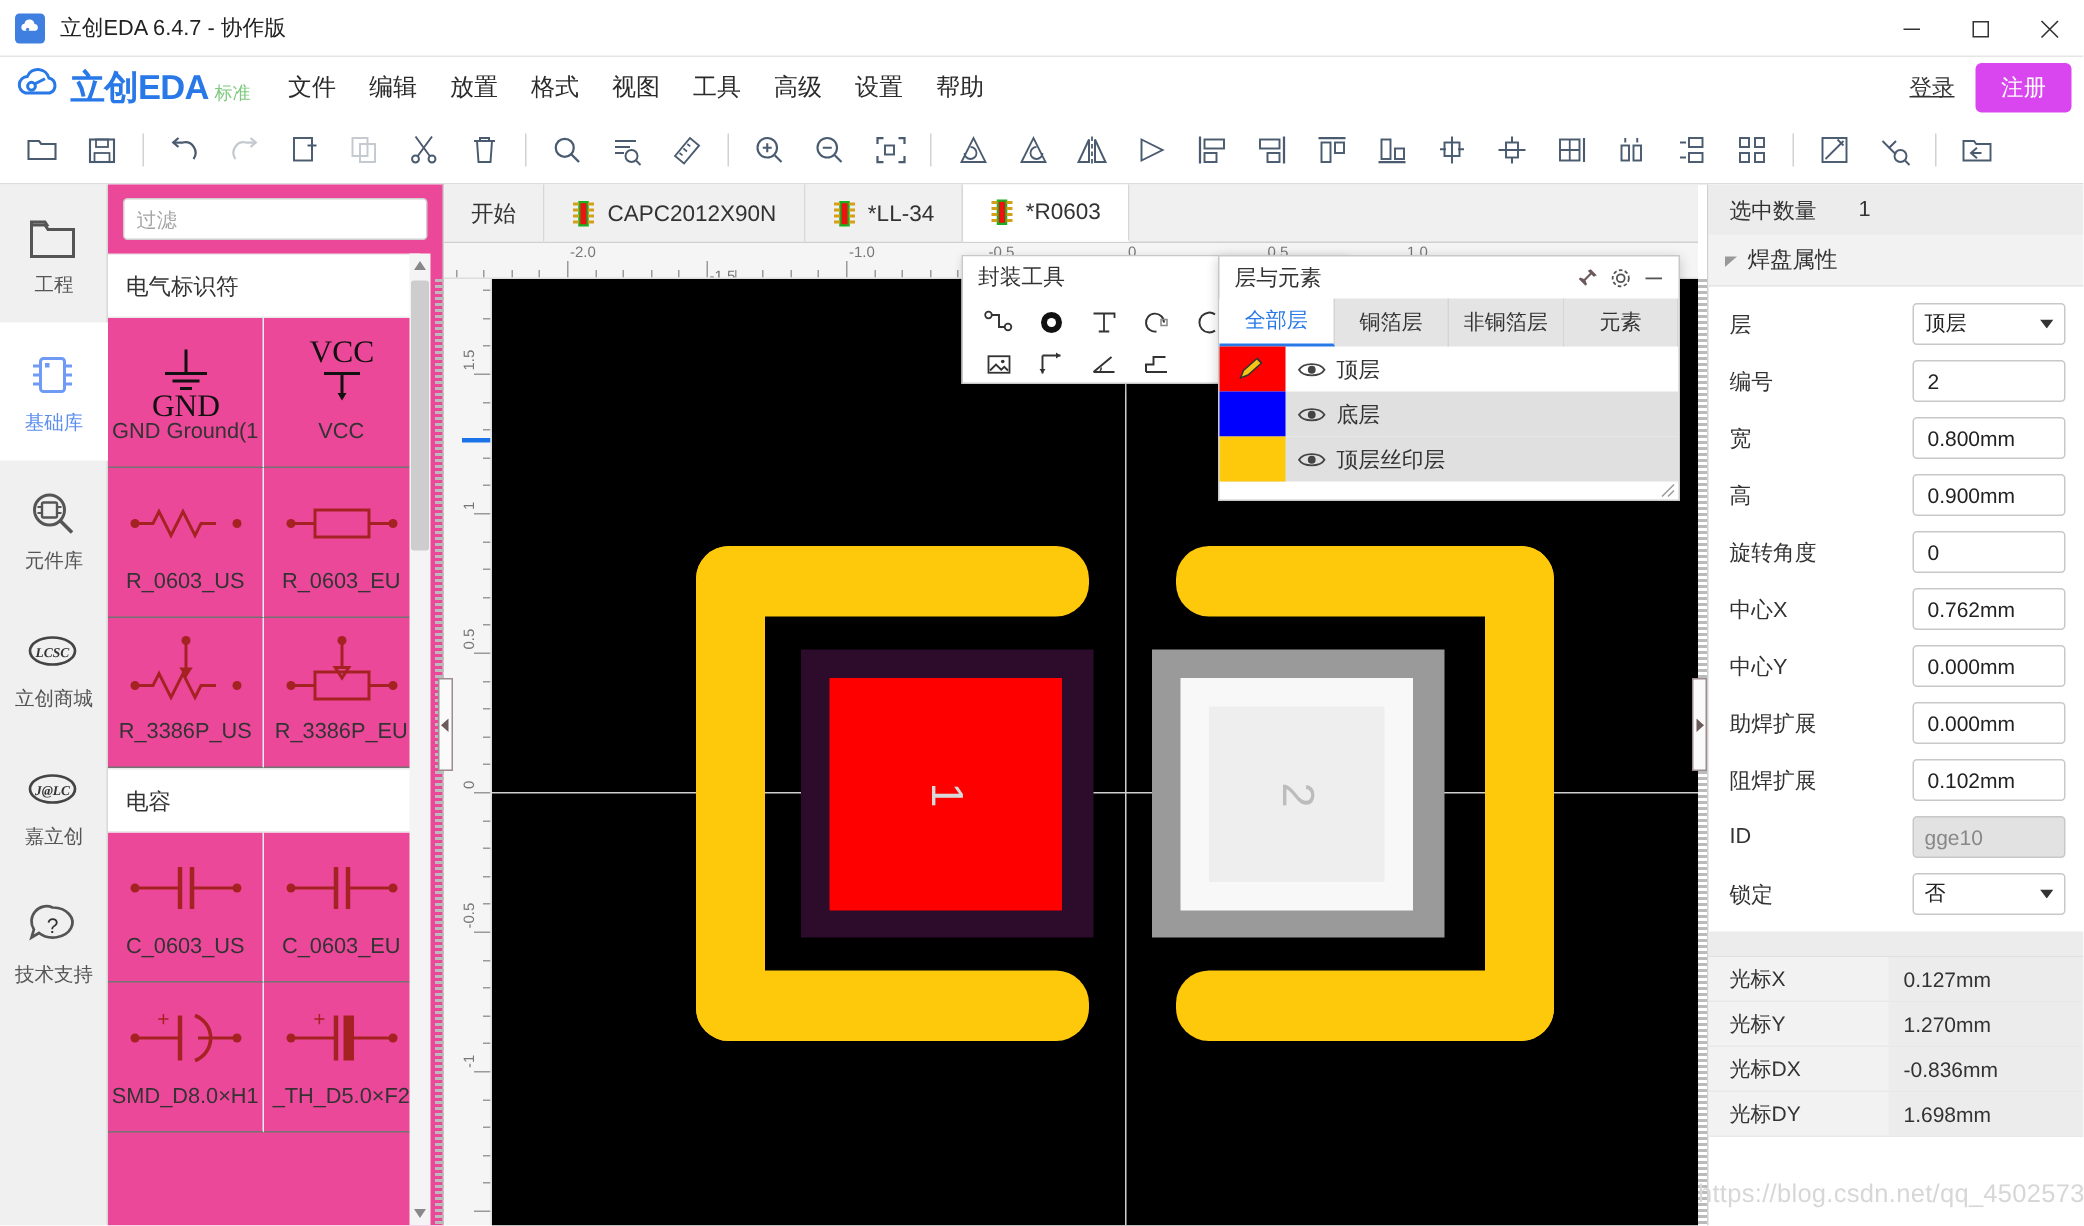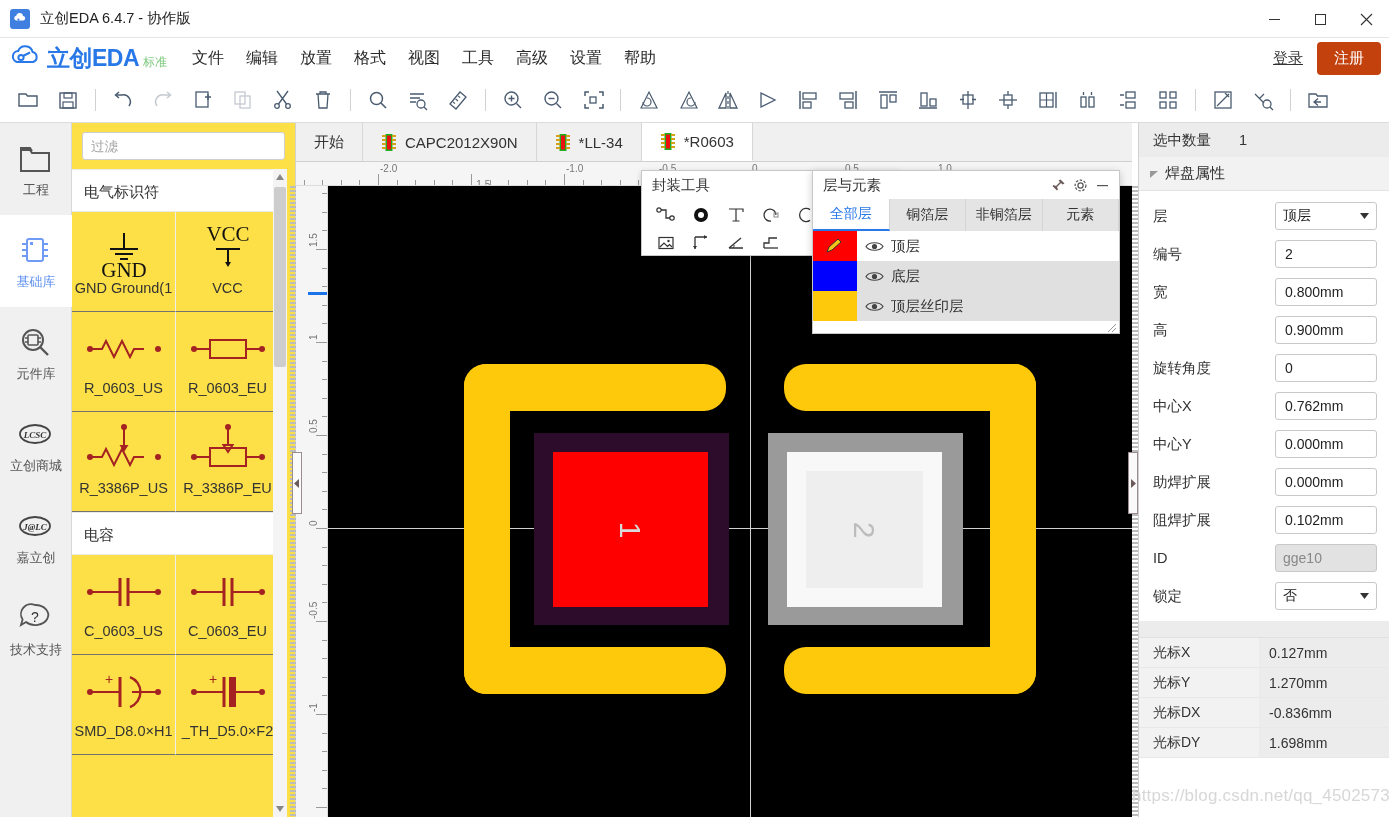--- a/index.html
+++ b/index.html
@@ -33,21 +33,21 @@
     background:#fff; display:flex; align-items:center;
   }
   .brand { display:flex; align-items:baseline; margin-left:10px; }
   .brand-txt { font-size:23px; font-weight:bold; color:#2878e8; letter-spacing:-0.5px; font-family:"Liberation Sans", sans-serif; }
   .brand-sub { font-size:12px; color:#7ec97e; margin-left:4px; }
   .menus { display:flex; margin-left:14px; }
   .menu-item { font-size:16px; color:#2b2b2b; padding:4px 11px; cursor:default; }
   .acct { position:absolute; right:8px; top:0; height:40px; display:flex; align-items:center; gap:14px; }
   .login-link { font-size:15px; color:#333; text-decoration:underline; cursor:pointer; }
   .reg-btn {
-    background:#c2410c; color:#fff; font-size:15px; border:none;
+    background:#d946ef; color:#fff; font-size:15px; border:none;
     border-radius:4px; padding:7px 17px; cursor:pointer; font-family:Liberation Serif, serif;
   }
 
   
   .toolbar {
     position:absolute; left:0; top:78px; width:1389px; height:45px;
     background:#fff; border-bottom:1px solid #dcdcdc;
     display:flex; align-items:center; padding-left:8px;
   }
   .tbtn {
@@ -66,21 +66,21 @@
     width:72px; height:92px; display:flex; flex-direction:column;
     align-items:center; justify-content:center; gap:5px; cursor:pointer;
     color:#555; font-size:13px;
   }
   .rail-item.active { background:#ffffff; color:#5b8def; }
   .rail-ic { width:36px; height:36px; display:flex; align-items:center; justify-content:flex-start; }
 
   
   .libpanel {
     position:absolute; left:72px; top:123px; width:224px; height:694px;
-    background:#fde047; border-right:1px solid #d0d0d0; overflow:hidden;
+    background:#ec4899; border-right:1px solid #d0d0d0; overflow:hidden;
   }
   .filterwrap { padding:9px 10px 8px 10px; }
   .filter-input {
     width:100%; height:28px; border:1px solid #cfcfcf; border-radius:3px;
     padding:0 8px; font-size:13.5px; color:#333; font-family:inherit; outline:none;
   }
   .filter-input::placeholder { color:#a5a5a5; }
   .lib-scroll { position:absolute; top:46px; left:0; width:208px; height:726px; overflow:hidden; }
   .lib-group {
     height:43px; line-height:43px; padding-left:12px; font-size:15px; color:#333;

